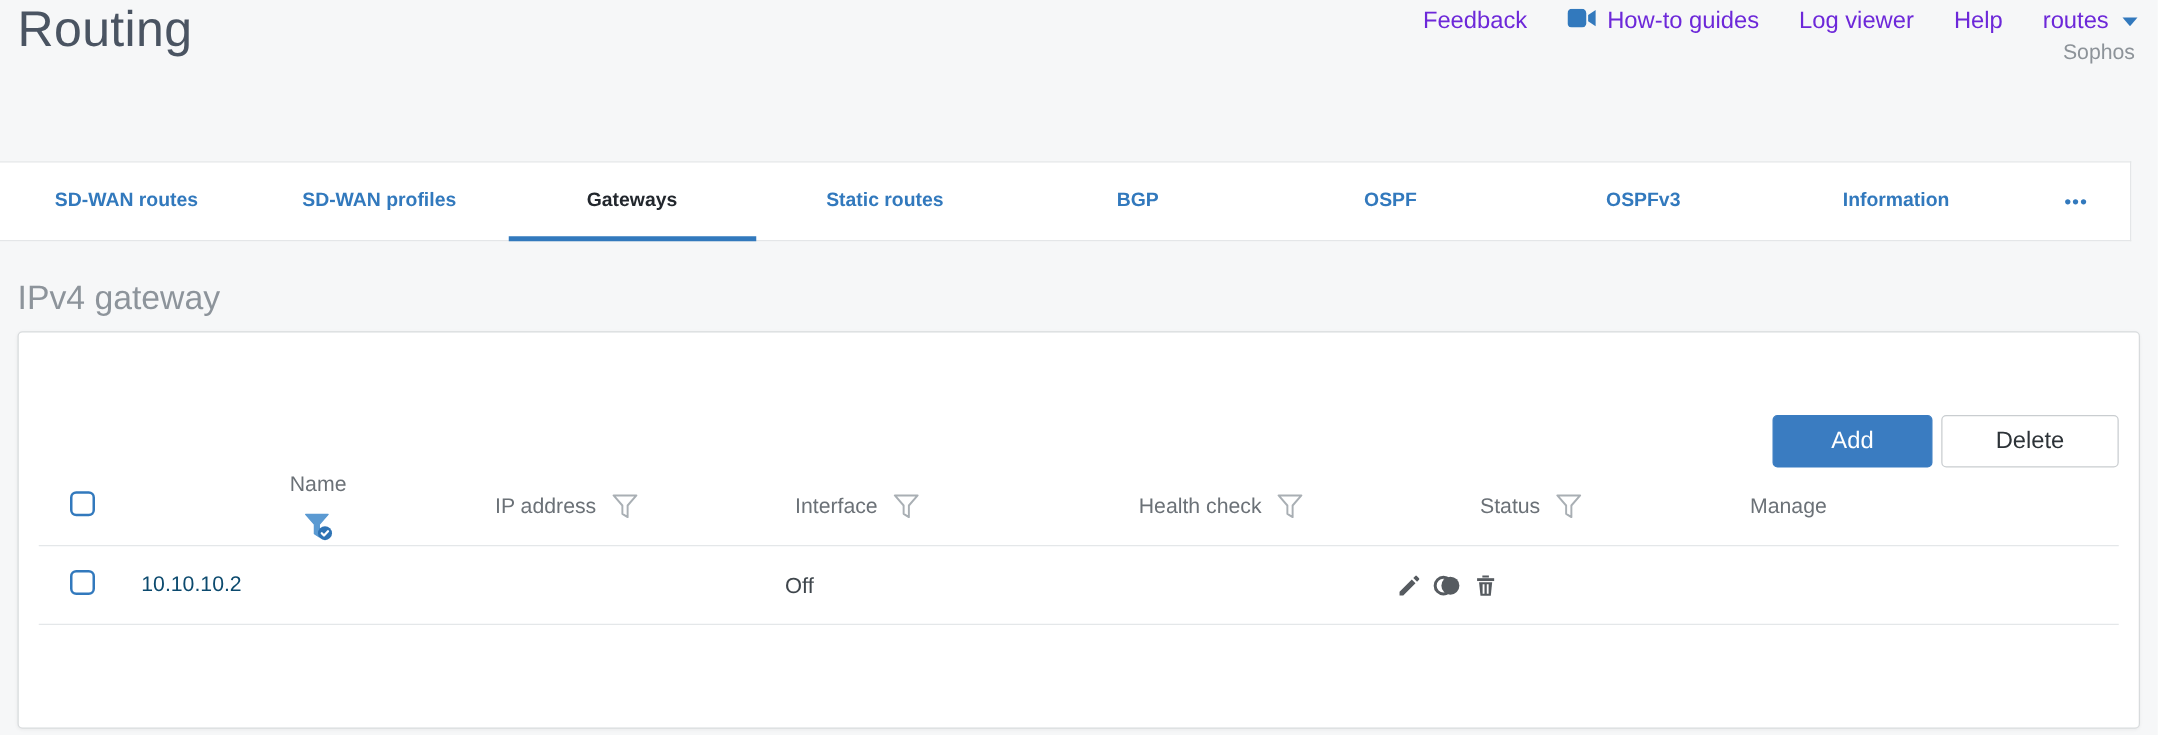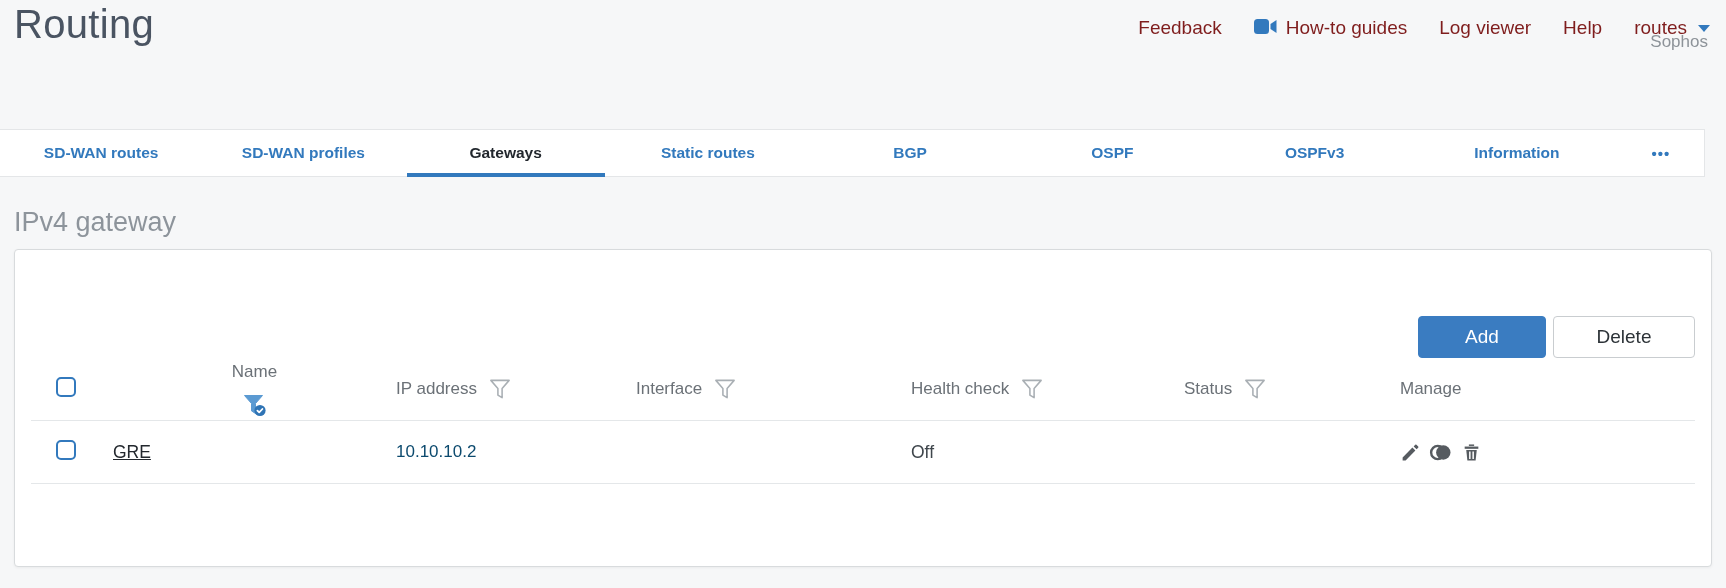--- a/index.html
+++ b/index.html
@@ -3,27 +3,27 @@
 <meta charset="utf-8">
 <style>
   * { margin:0; padding:0; box-sizing:border-box; }
   html,body { width:1726px; height:588px; overflow:hidden;
     background:#f6f7f8; font-family:"Liberation Sans", sans-serif; }
 
   
   .page-header { position:relative; height:129px; padding:2px 16px 0 14px; }
   .page-title { font-size:40px; font-weight:400; color:#4a5462; letter-spacing:.3px; }
   .top-nav { position:absolute; top:6px; right:16px; display:flex; align-items:center; gap:32px; }
-  .nav-link { font-size:19px; color:#7f1d1d; cursor:pointer; display:flex; align-items:center; gap:9px;margin-top:11px; }
+  .nav-link { font-size:19px; color:#6d28d9; cursor:pointer; display:flex; align-items:center; gap:9px; }
   .caret { display:inline-block; width:0; height:0; border-left:6px solid transparent;
     border-right:6px solid transparent; border-top:7px solid #3279bd; margin-left:2px; }
   .brand { position:absolute; top:32px; right:18px; font-size:17px; color:#8d9399; }
 
   
-  .tab-strip { display:flex; width:1705px; height:48px; background:#fff;
+  .tab-strip { display:flex; width:1705px; height:64px; background:#fff;
     border-top:1px solid #e4e6e8; border-bottom:1px solid #e4e6e8; border-right:1px solid #e4e6e8; }
   .tab { flex:1; position:relative; display:flex; align-items:center; justify-content:center;
     font-size:15.5px; font-weight:700; color:#3279bd; cursor:pointer; white-space:nowrap; }
   .tab.active { color:#22272d; }
   .tab.active::after { content:""; position:absolute; left:2px; right:2px; bottom:-1px;
     height:4px; background:#3279bd; }
   .tab.more { flex:0 0 86px; letter-spacing:1px; font-size:15px; }
 
   
   .section-title { margin:30px 0 0 14px; font-size:27px; font-weight:400; color:#8d949b; }
@@ -158,23 +158,20 @@
     </div>
     <div class="col-manage hcell">
       <span>Manage</span>
     </div>
   </div>
 
   <div class="trow">
     <div class="col-select">
       <span class="checkbox"></span>
     </div>
-    <div class="col-name">
-      <span class="name-link">GRE</span>
-    </div>
     <div class="col-ip">
       <span class="cell-dim">10.10.10.2</span>
     </div>
     <div class="col-iface">
       <span class="cell-dim"></span>
     </div>
     <div class="col-health">
       <span class="cell-dark">Off</span>
     </div>
     <div class="col-status">

